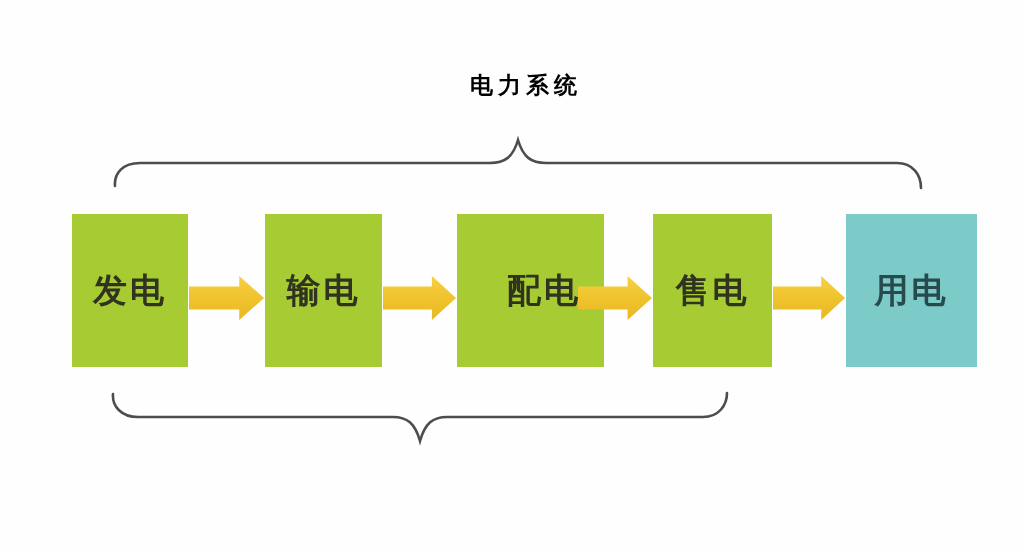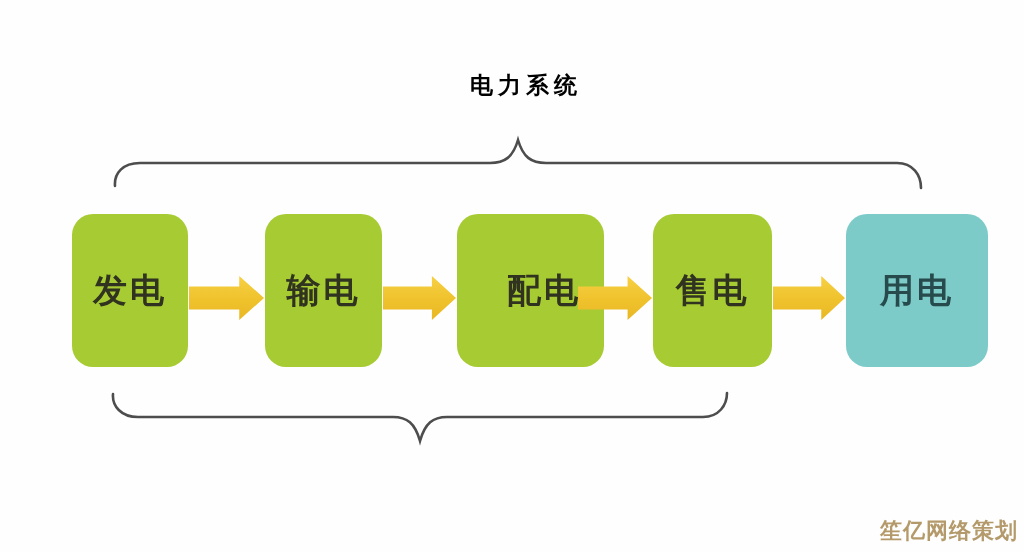--- a/index.html
+++ b/index.html
@@ -45,29 +45,28 @@
     top: 214px;
     height: 153px;
     display: flex;
     align-items: center;
     justify-content: center;
     font-size: 34px;
     font-weight: 600;
     color: #30331f;
     letter-spacing: 3px;
     white-space: nowrap;
-    border-radius: 21px;
   }
   .stage-green { background: #a7cb33; }
   .stage-teal  { background: #7dcbc9; color: #274a4d; }
   .box-1 { left: 72px;  width: 116px; }
   .box-2 { left: 265px; width: 117px; }
   .box-3 { left: 457px; width: 120px; padding-left: 27px; }
   .box-4 { left: 653px; width: 119px; align-items: center; }
-  .box-5 { left: 846px; width: 142px; }
+  .box-5 { left: 846px; width: 131px; }
   .flow-arrow {
     position: absolute;
     top: 276px;
     height: 44px;
     background: linear-gradient(180deg, #f7d044 0%, #efc22c 55%, #e9b824 100%);
     clip-path: polygon(0 24%, 67% 24%, 67% 0, 100% 50%, 67% 100%, 67% 76%, 0 76%);
   }
   .arrow-1 { left: 189px; width: 75px; }
   .arrow-2 { left: 383px; width: 73px; }
   .arrow-3 { left: 578px; width: 74px; }
@@ -117,15 +116,14 @@
     <span>售电</span>
   </div>
 
   <div class="flow-arrow arrow-4"></div>
 
   <div class="stage-box stage-teal box-5">
     <span>用电</span>
   </div>
 
 
-  <div class="watermark">笙亿网络策划</div>
 
 </div>
 
 </body></html>

